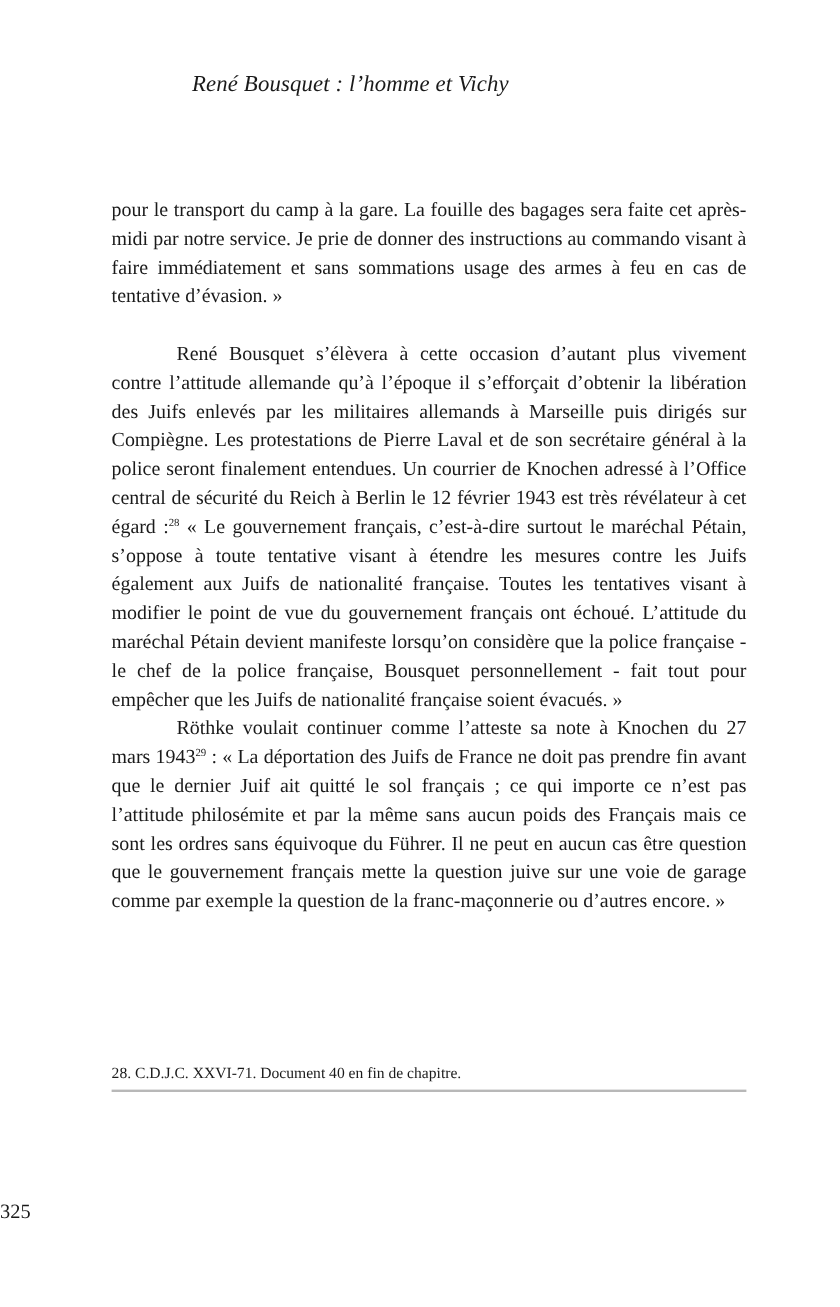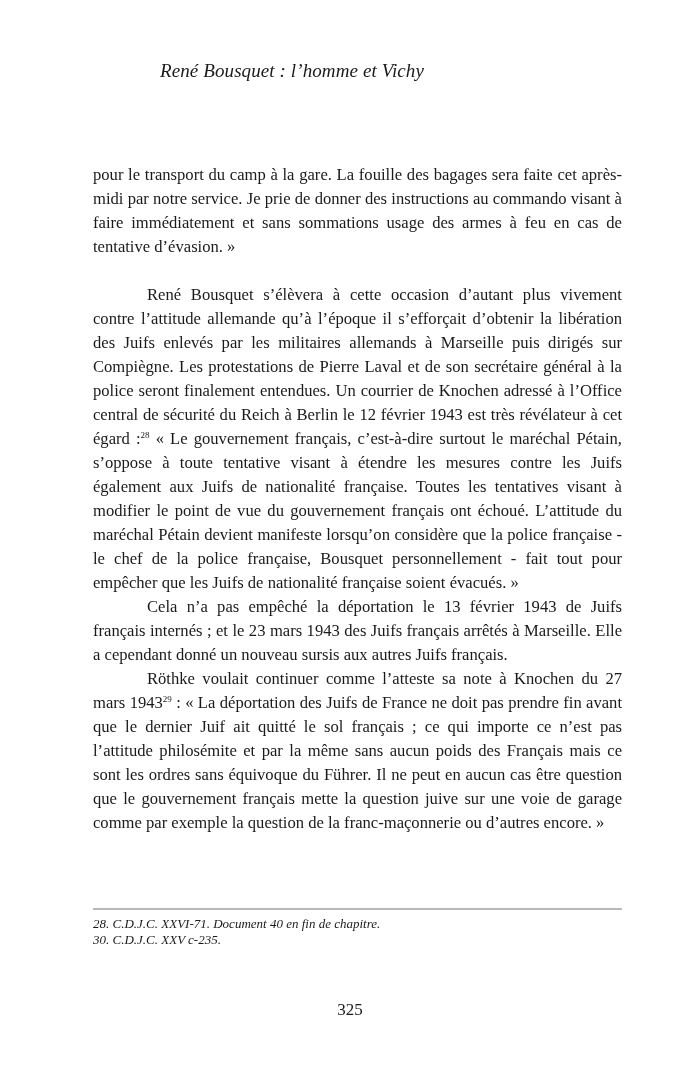--- a/index.html
+++ b/index.html
@@ -54,55 +54,51 @@
   .footnote-rule {
     position: absolute;
     top: 908px;
     left: 93px;
     width: 529px;
     height: 2px;
     background: #b8b8b8;
   }
   .footnotes {
     position: absolute;
-    top: 916px;
+    top: 886px;
     left: 93px;
     width: 529px;
-    font-style: italic;
     font-size: 13px;
     line-height: 16px;
   }
   .footnotes div {
     white-space: nowrap;
   }
   .page-number {
     position: absolute;
     top: 1000px;
     left: 0;
     width: 700px;
-    text-align: center;
     font-size: 17px;
   }
 </style>
 </head>
 <body>
 
 <div class="running-head">René Bousquet : l’homme et Vichy</div>
 
 <div class="text-block">
   <p>pour le transport du camp à la gare. La fouille des bagages sera faite cet après-midi par notre service. Je prie de donner des instructions au commando visant à faire immédiatement et sans sommations usage des armes à feu en cas de tentative d’évasion. »</p>
 
   <p class="indent gap-before"><span>René Bousquet s’élèvera à cette occasion d’autant plus vivement contre l’attitude allemande qu’à l’époque il s’efforçait d’obtenir la libération des Juifs enlevés par les militaires allemands à Marseille puis dirigés sur Compiègne. Les protestations de Pierre Laval et de son secrétaire général à la police seront finalement entendues. Un courrier de Knochen adressé à l’Office central de sécurité du Reich à Berlin le 12 février 1943 est très révélateur à cet égard :</span><sup>28</sup><span> « Le gouvernement français, c’est-à-dire surtout le maréchal Pétain, s’oppose à toute tentative visant à étendre les mesures contre les Juifs également aux Juifs de nationalité française. Toutes les tentatives visant à modifier le point de vue du gouvernement français ont échoué. L’attitude du maréchal Pétain devient manifeste lorsqu’on considère que la police française - le chef de la police française, Bousquet personnellement - fait tout pour empêcher que les Juifs de nationalité française soient évacués. »</span></p>
 
-  <p class="indent">Cela n’a pas empêché la déportation le 13 février 1943 de Juifs français internés ; et le 23 mars 1943 des Juifs français arrêtés à Marseille. Elle a cependant donné un nouveau sursis aux autres Juifs français.</p>
 
   <p class="indent"><span>Röthke voulait continuer comme l’atteste sa note à Knochen du 27 mars 1943</span><sup>29</sup><span> : « La déportation des Juifs de France ne doit pas prendre fin avant que le dernier Juif ait quitté le sol français ; ce qui importe ce n’est pas l’attitude philosémite et par la même sans aucun poids des Français mais ce sont les ordres sans équivoque du Führer. Il ne peut en aucun cas être question que le gouvernement français mette la question juive sur une voie de garage comme par exemple la question de la franc-maçonnerie ou d’autres encore. »</span></p>
 
 </div>
 
 <div class="footnote-rule"></div>
 
 <div class="footnotes">
   <div>28. C.D.J.C. XXVI-71. Document 40 en fin de chapitre.</div>
-  <div>30. C.D.J.C. XXV c-235.</div>
 </div>
 
 <div class="page-number">325</div>
 
 </body></html>

